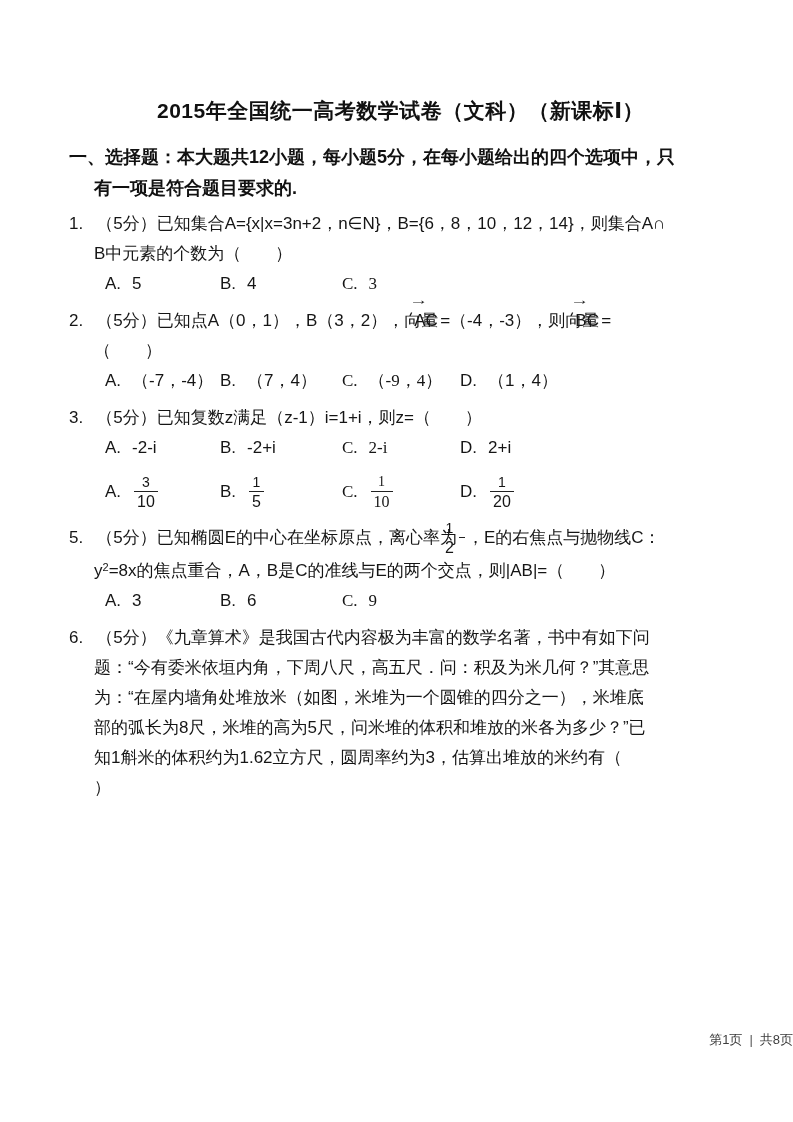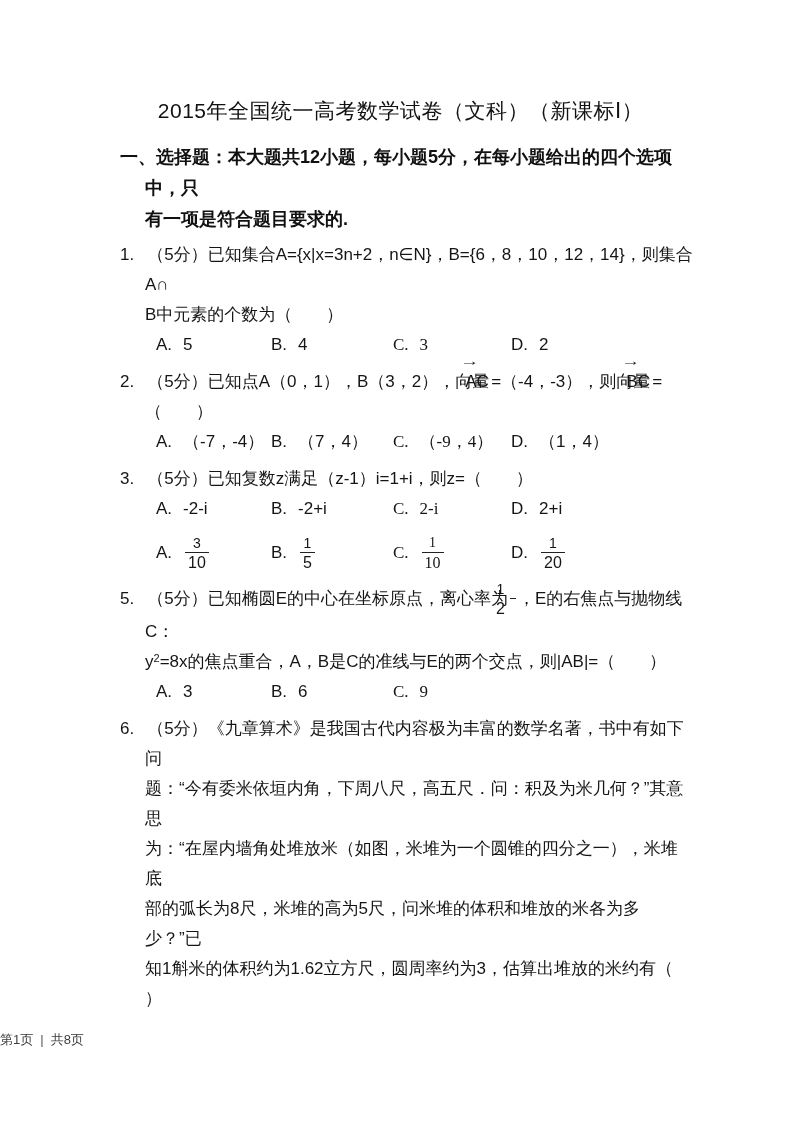--- a/index.html
+++ b/index.html
@@ -4,25 +4,25 @@
 <style>
   html,body{margin:0;padding:0;}
   body{
     width:793px;height:1122px;background:#ffffff;position:relative;
     font-family:"Liberation Sans","DejaVu Sans",sans-serif;color:#151515;
     overflow:hidden;
   }
   .sheet{position:absolute;inset:0;background:#ffffff;}
   .title{
     margin:0;padding-top:96px;text-align:center;
-    font-size:21px;line-height:30px;font-weight:normal;color:#111;
+    font-size:21px;line-height:30px;font-weight:bold;color:#111;
     letter-spacing:0.5px;
     padding-left:8px;
   }
-  .content{padding:16px 100px 0 120px;}
+  .content{padding:16px 100px 0 69px;}
   .section-heading{
     font-size:18px;font-weight:bold;line-height:31px;color:#111;
     padding-left:25px;text-indent:-25px;white-space:pre-wrap;margin:0 0 5px 0;
   }
   .q{margin:0 0 7px 0;}
   .q-text{
     font-size:17px;line-height:30px;
     padding-left:25px;text-indent:-25px;
   }
   .q-num{margin-right:13px;}
@@ -48,21 +48,21 @@
   
   .vec{display:inline-block;position:relative;margin:0 1px;}
   .vec-arrow{
     position:absolute;left:0;right:0;top:-12px;height:12px;
     font-size:12px;line-height:12px;text-align:center;
     transform:scaleX(1.6);color:#151515;
   }
   sup{font-size:11px;line-height:0;vertical-align:5px;}
   .footer{
     position:absolute;top:1031px;left:0;width:100%;
-    text-align:left;font-size:13px;color:#3d3d3d;
+    text-align:right;font-size:13px;color:#3d3d3d;
   }
   .footer-sep{margin:0 7px;color:#555;}
 </style>
 </head>
 <body>
 
 <div class="sheet">
 
   <h1 class="title">2015年全国统一高考数学试卷（文科）（新课标Ⅰ）</h1>
 
@@ -71,21 +71,20 @@
     <div class="section-heading">一、选择题：本大题共12小题，每小题5分，在每小题给出的四个选项中，只
 有一项是符合题目要求的.</div>
 
     <div class="q">
       <div class="q-text"><span class="q-num">1.</span><span class="q-body">（5分）已知集合A={x|x=3n+2，n∈N}，B={6，8，10，12，14}，则集合A∩
 B中元素的个数为（　　）</span></div>
       <div class="opts">
           <span class="opt"><span class="opt-label">A.</span><span class="opt-val">5</span></span>
           <span class="opt"><span class="opt-label">B.</span><span class="opt-val">4</span></span>
           <span class="opt"><span class="opt-label">C.</span><span class="opt-val">3</span></span>
-          <span class="opt"><span class="opt-label">D.</span><span class="opt-val">2</span></span>
         </div>
     </div>
 
     <div class="q">
       <div class="q-text"><span class="q-num">2.</span><span class="q-body">（5分）已知点A（0，1），B（3，2），向量<span class="vec"><span class="vec-arrow">→</span><span>AC</span></span>=（-4，-3），则向量<span class="vec"><span class="vec-arrow">→</span><span>BC</span></span>=
 （　　）</span></div>
       <div class="opts">
           <span class="opt"><span class="opt-label">A.</span><span class="opt-val">（-7，-4）</span></span>
           <span class="opt"><span class="opt-label">B.</span><span class="opt-val">（7，4）</span></span>
           <span class="opt"><span class="opt-label">C.</span><span class="opt-val">（-9，4）</span></span>

